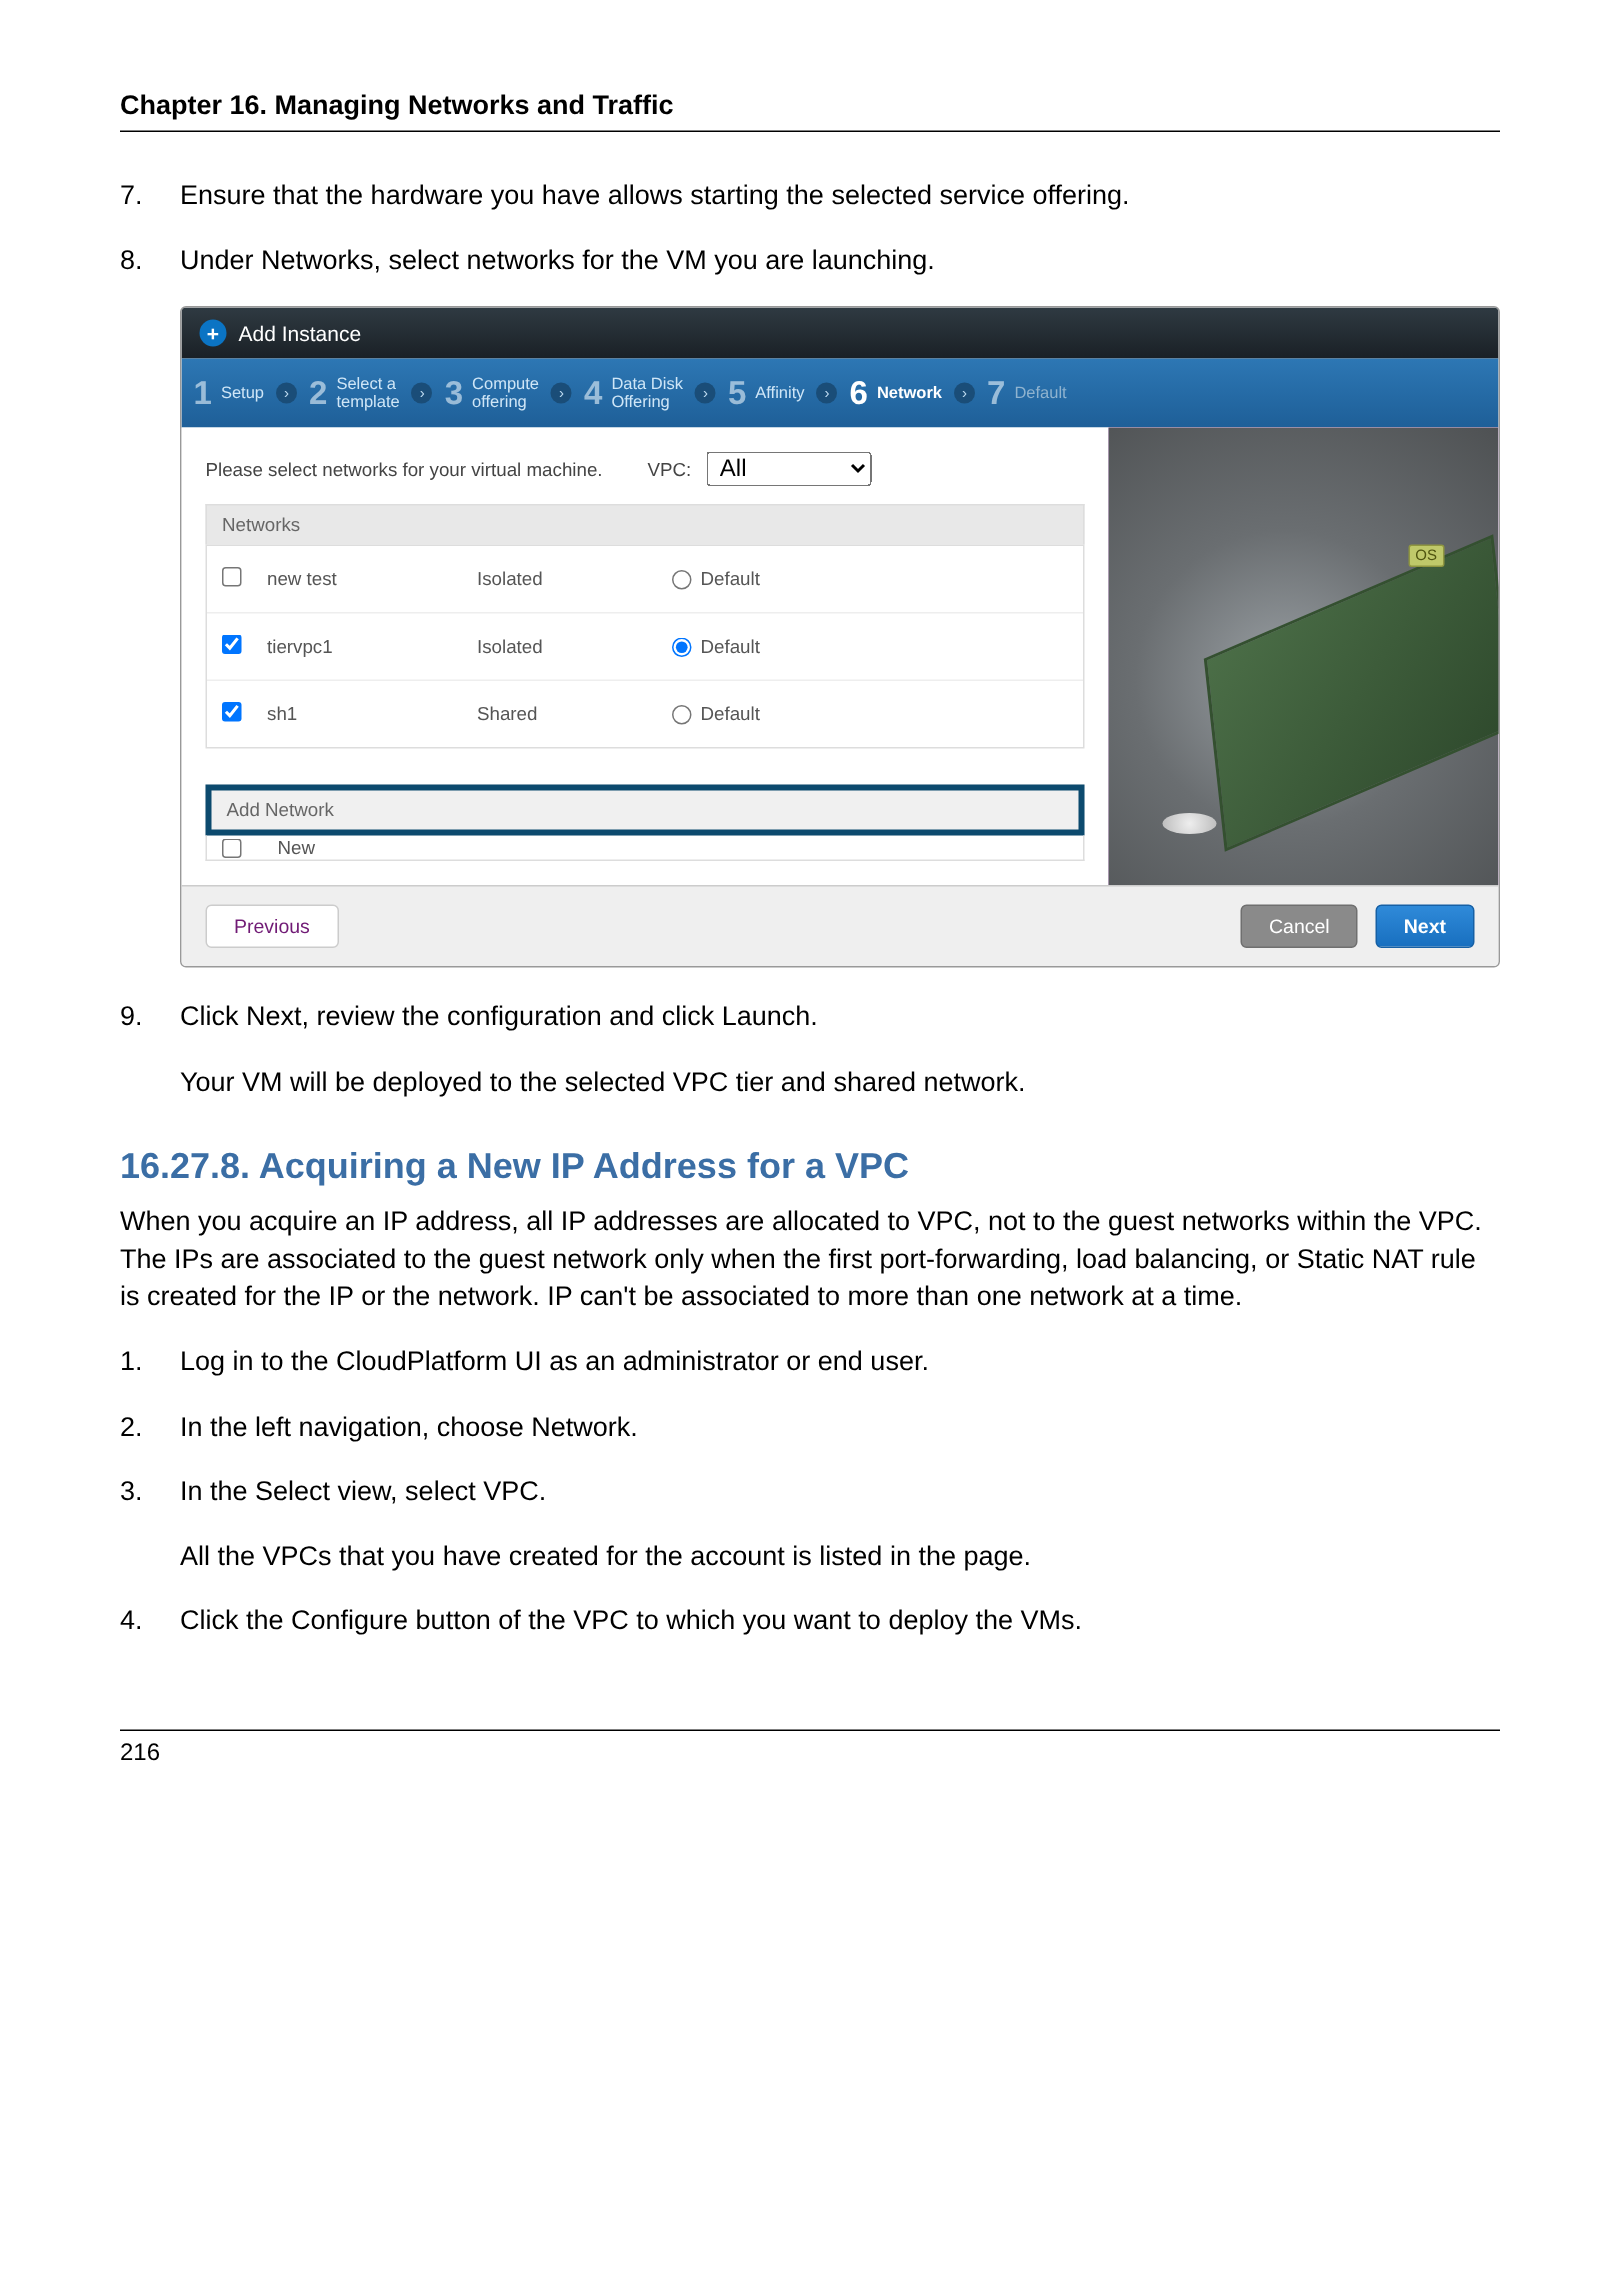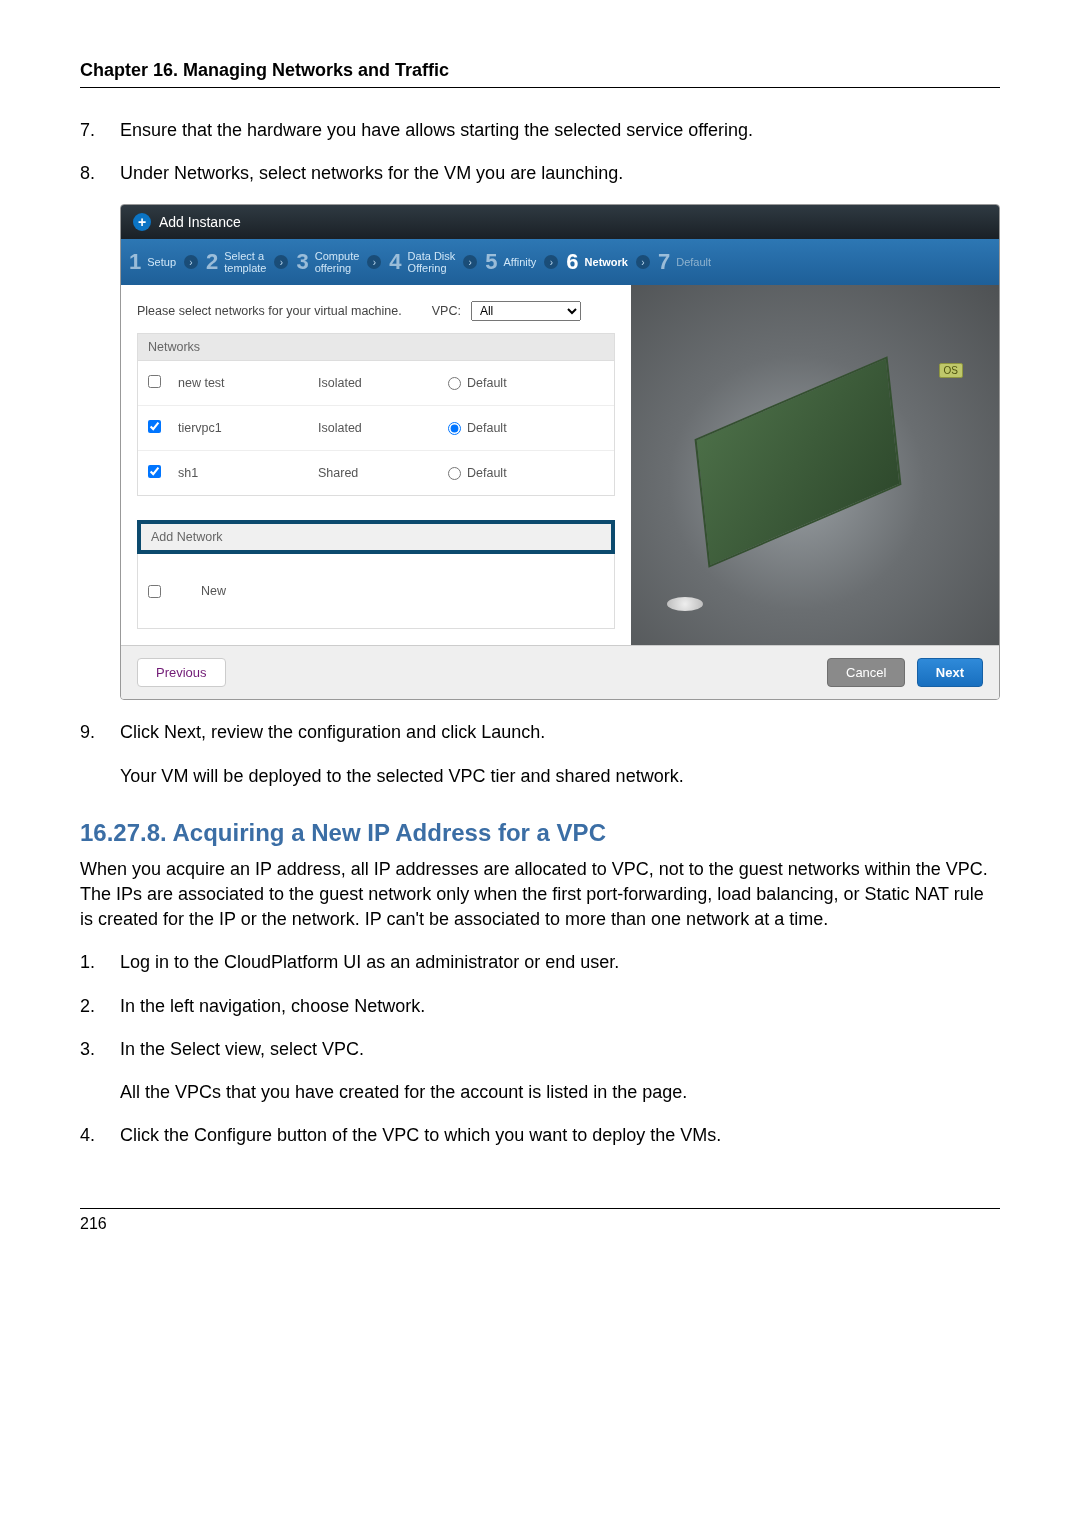--- a/index.html
+++ b/index.html
@@ -20,35 +20,35 @@
   .plus-icon{display:inline-flex;width:18px;height:18px;border-radius:50%;background:#0b74c4;align-items:center;justify-content:center;color:#fff;font-weight:bold;font-size:14px;}
   .wizard{display:flex;background:linear-gradient(#2d77b4,#1e5f98);color:#cfe6f7;font-size:11px;align-items:center;padding:4px 0;}
   .wiz-step{display:flex;align-items:center;padding:6px 8px;gap:6px;}
   .wiz-num{font-size:22px;font-weight:bold;opacity:.6;color:#e8f3fb;}
   .wiz-step.active .wiz-num{opacity:1;color:#fff;}
   .wiz-step .lbl{line-height:1.1;}
   .wiz-arrow{width:14px;height:14px;border-radius:50%;background:#1a4d78;display:flex;align-items:center;justify-content:center;color:#bcd9ef;font-size:10px;}
   .wiz-step.dim{color:#8fb3cf;}
   .shot-body{display:flex;background:#fff;}
   .shot-left{flex:1;padding:16px;}
-  .shot-right{width:368px;background:#f0abfc;position:relative;text-decoration:underline;}
+  .shot-right{width:260px;background:#f0abfc;position:relative;text-decoration:underline;}
   .vpc-row{display:flex;align-items:center;gap:10px;font-size:12.5px;color:#444;margin-bottom:12px;}
-  select.vpc{font-size:12px;padding:1px 4px;width:110px;}
+  select.vpc{font-size:16px;padding:1px 4px;width:110px;}
   .net-header{background:#e8e8e8;padding:6px 10px;font-size:12.5px;color:#666;border:1px solid #ddd;border-bottom:none;}
   .net-table{border:1px solid #ddd;}
   .net-row{display:flex;align-items:center;padding:14px 10px;border-top:1px solid #eee;font-size:12.5px;color:#555;}
   .net-row:first-child{border-top:none;}
   .net-col-chk{width:30px;}
   .net-col-name{width:140px;}
   .net-col-type{width:130px;}
   .net-col-def{flex:1;display:flex;align-items:center;gap:6px;}
   input[type=checkbox],input[type=radio]{margin:0;}
   .addnet{margin-top:24px;}
   .addnet-header{padding:6px 10px;font-size:12.5px;color:#666;background:#f0f0f0;border:4px solid #0c4a6e;}
-  .addnet-row{border:1px solid #ddd;border-top:none;padding:30px 10px;display:flex;align-items:center;gap:40px;font-size:12.5px;color:#555;}
+  .addnet-row{border:1px solid #ddd;border-top:none;padding:1px 10px;display:flex;align-items:center;gap:24px;font-size:12.5px;color:#555;}
   .shot-footer{background:#efefef;border-top:1px solid #ccc;padding:12px 16px;display:flex;align-items:center;justify-content:space-between;}
   .btn{border-radius:4px;padding:6px 18px;font-size:13px;cursor:pointer;border:1px solid #aaa;}
   .btn-prev{background:#fff;color:#701a75;border-color:#ccc;}
   .btn-cancel{background:#8a8a8a;color:#fff;border-color:#6f6f6f;margin-right:8px;}
   .btn-next{background:linear-gradient(#2f8ad9,#186fbf);color:#fff;border-color:#1660a5;font-weight:bold;}
   
   .illus{position:absolute;inset:0;background:radial-gradient(circle at 45% 55%,#9aa0a4 0%,#6a6e71 45%,#4e5153 100%);}
   .chip{position:absolute;width:190px;height:130px;background:linear-gradient(135deg,#4b6e47,#2f4a2d);border:2px solid #345030;left:70px;top:110px;transform:skewY(-18deg) rotate(-6deg);}
   .os{position:absolute;right:36px;top:78px;background:#bfc86a;color:#4f5410;border:1px solid #8f9640;font-size:10px;padding:1px 4px;border-radius:2px;}
   .disc{position:absolute;left:36px;bottom:34px;width:36px;height:14px;border-radius:50%;background:radial-gradient(circle,#eee,#bbb);} 

